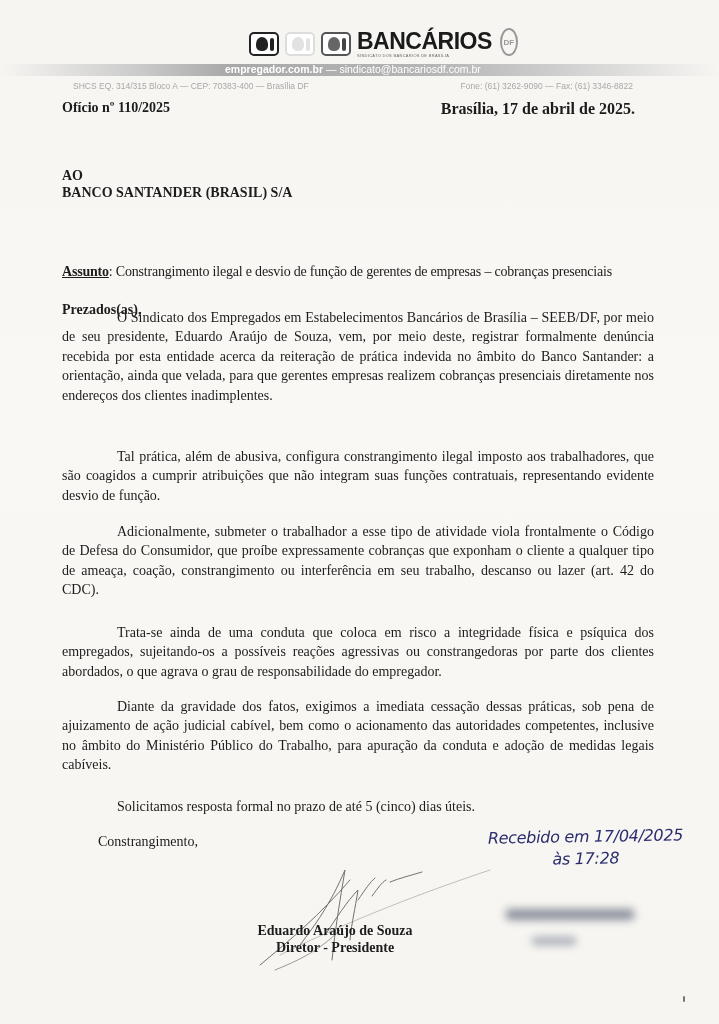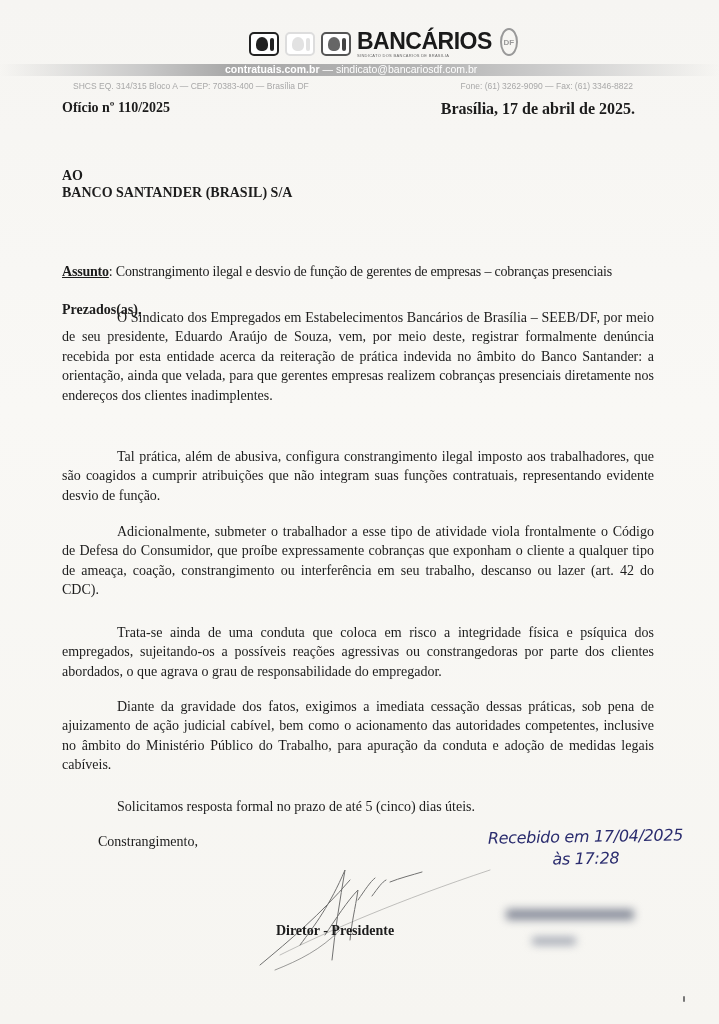--- a/index.html
+++ b/index.html
@@ -119,21 +119,21 @@
     <span class="logo-mark mid"></span>
     <div class="brand-box">
       <span class="brand-name">BANCÁRIOS</span>
       <span class="brand-sub">SINDICATO DOS BANCÁRIOS DE BRASÍLIA</span>
     </div>
     <span class="brand-df">DF</span>
   </div>
 
   <div class="contact-band"></div>
   <div class="band-text">
-    <b>contratuais.com.br</b><span> — </span><span>sindicato@bancariosdf.com.br</span>
+    <b>empregador.com.br</b><span> — </span><span>sindicato@bancariosdf.com.br</span>
   </div>
 
   <div class="address-line">
     <span>SHCS EQ. 314/315 Bloco A — CEP: 70383-400 — Brasília DF</span>
     <span>Fone: (61) 3262-9090 — Fax: (61) 3346-8822</span>
   </div>
 
   <div class="oficio">Ofício nº 110/2025</div>
   <div class="date">Brasília, 17 de abril de 2025.</div>
 
@@ -168,20 +168,21 @@
       <path d="M60 85 C 75 65, 90 45, 105 10 C 100 40, 95 70, 92 100"></path>
       <path d="M85 75 C 95 60, 108 40, 118 30 C 115 50, 112 60, 110 80"></path>
       <path d="M118 40 C 125 30, 130 22, 135 18 M132 36 C 138 28, 142 22, 146 20"></path>
       <path d="M150 22 C 160 18, 172 15, 182 12"></path>
       <path d="M40 95 C 90 70, 160 40, 250 10" stroke-width="0.7" opacity="0.6"></path>
       <path d="M35 110 C 60 100, 80 90, 100 70" stroke-width="0.7"></path>
     </g>
   </svg>
 
   <div class="signer">
+    <div>Eduardo Araújo de Souza</div>
     <div>Diretor - Presidente</div>
   </div>
 
   <div class="blurred-block">
     <div class="b1"></div>
     <div class="b2"></div>
   </div>
 
   <div class="mark-dot"></div>
 </div>

